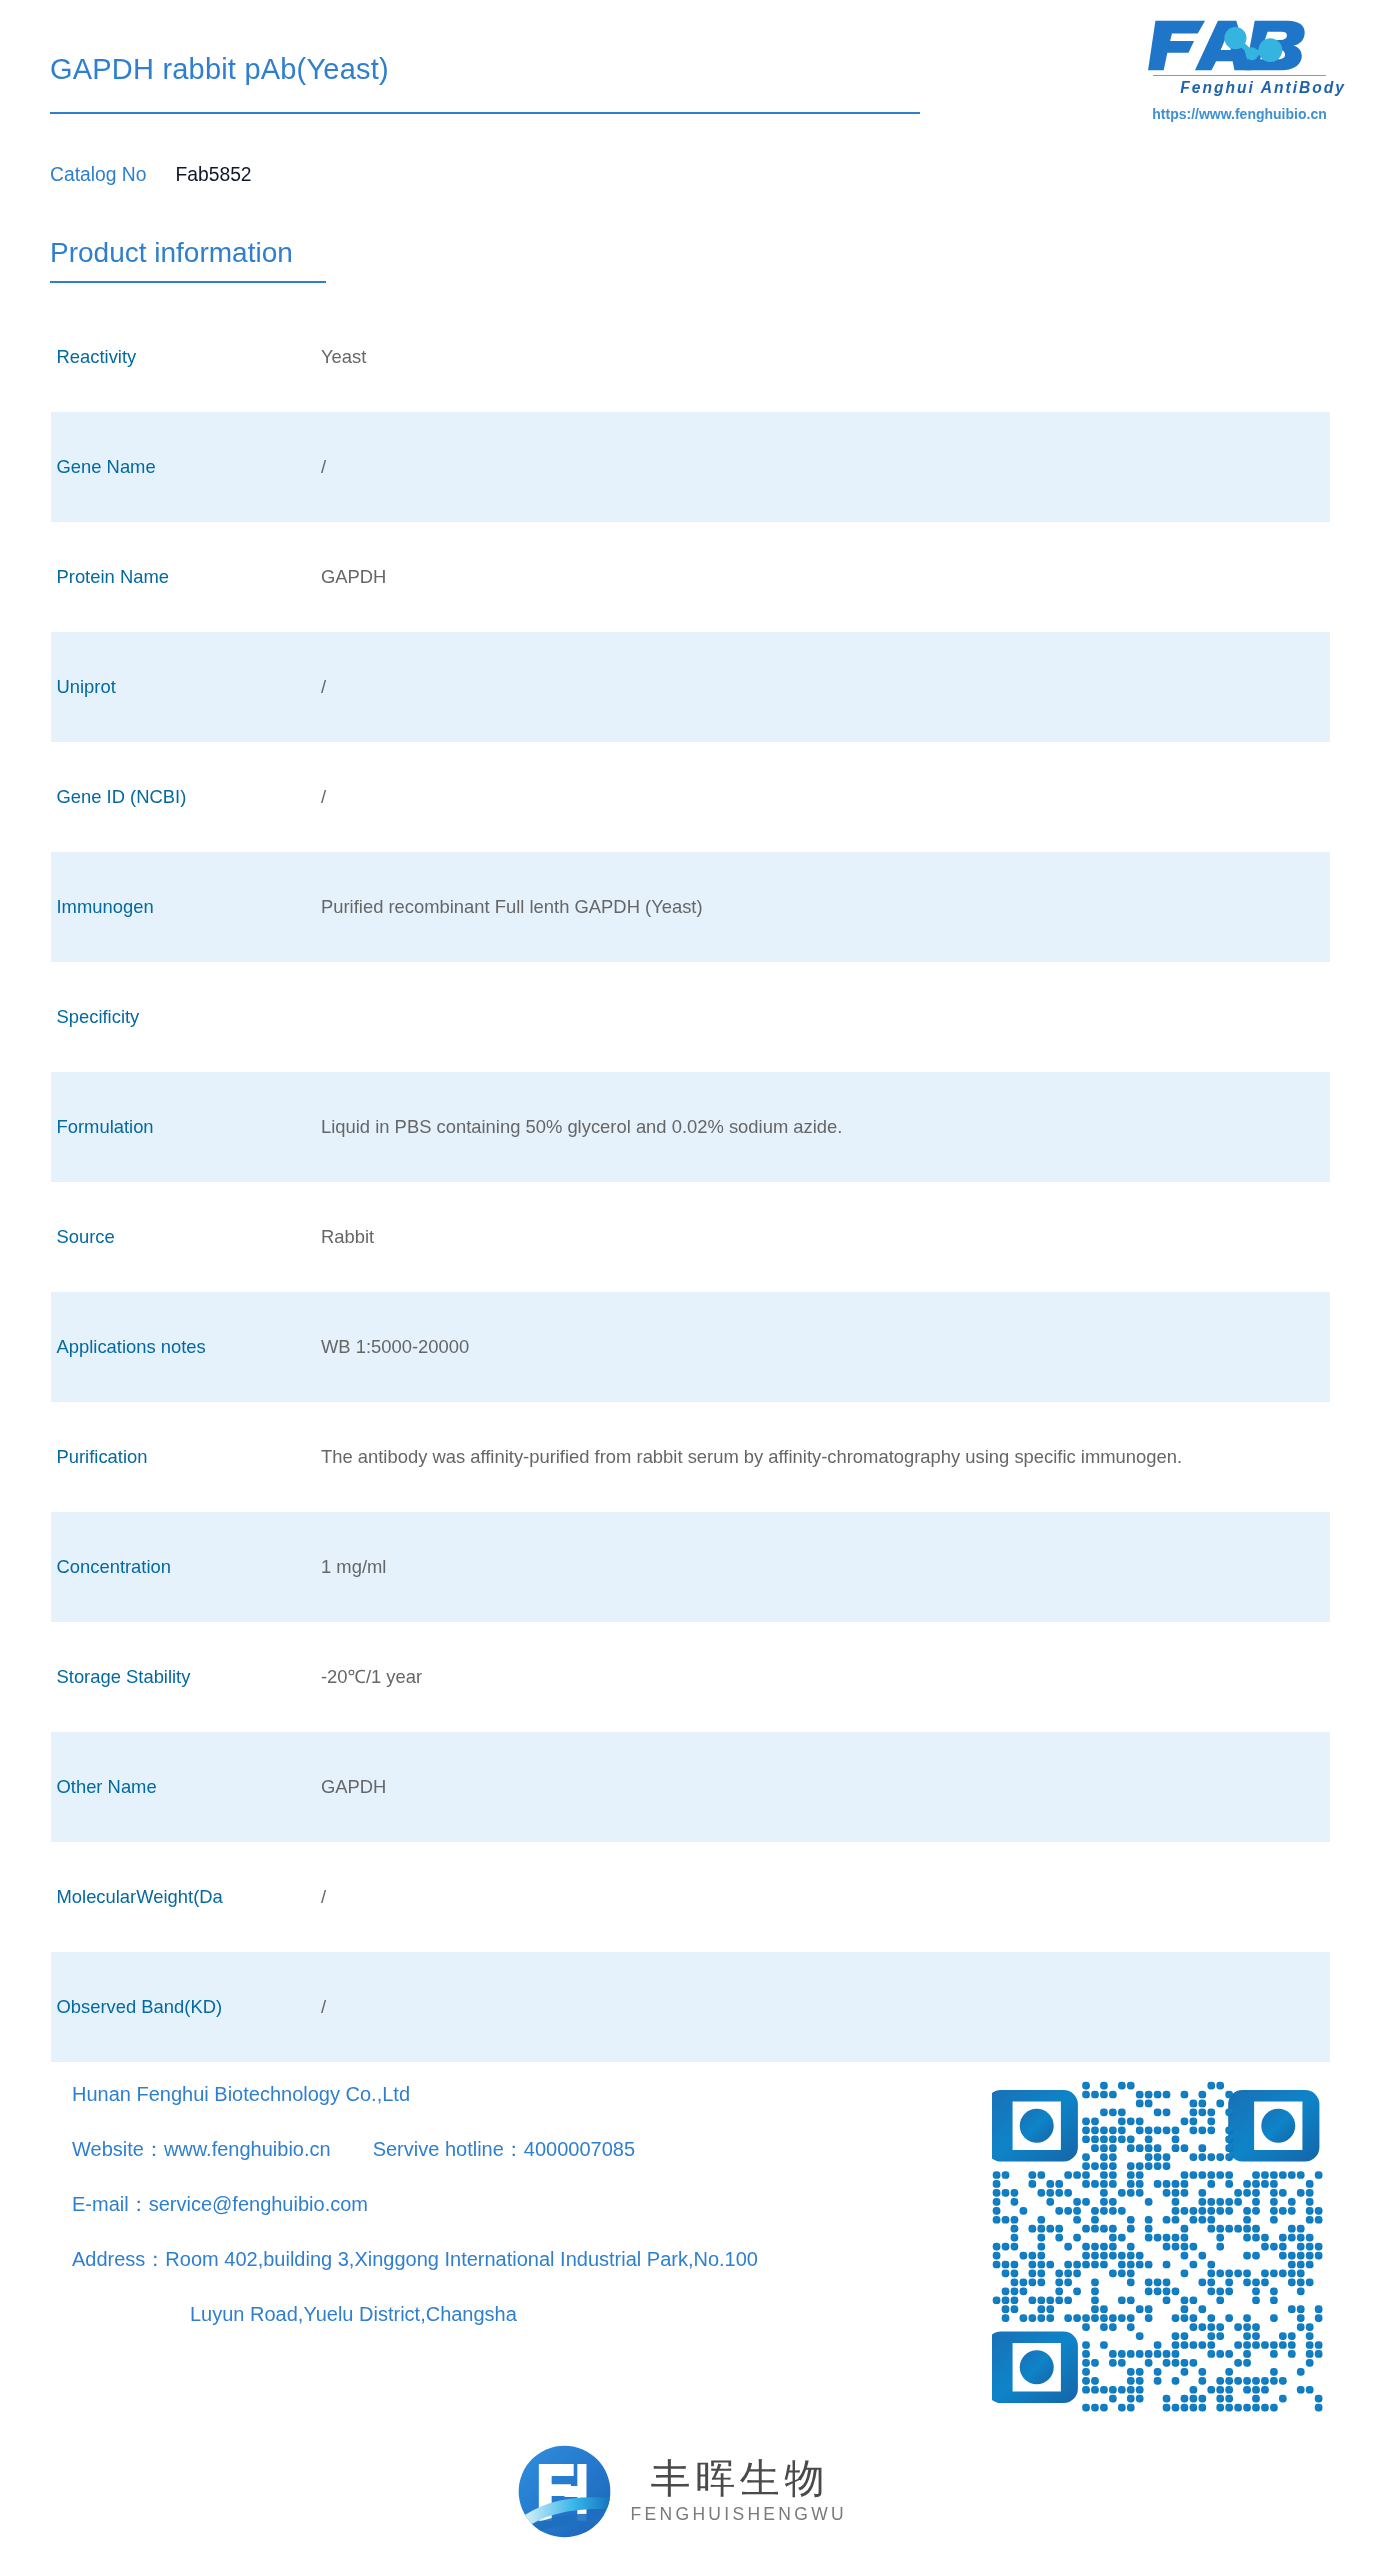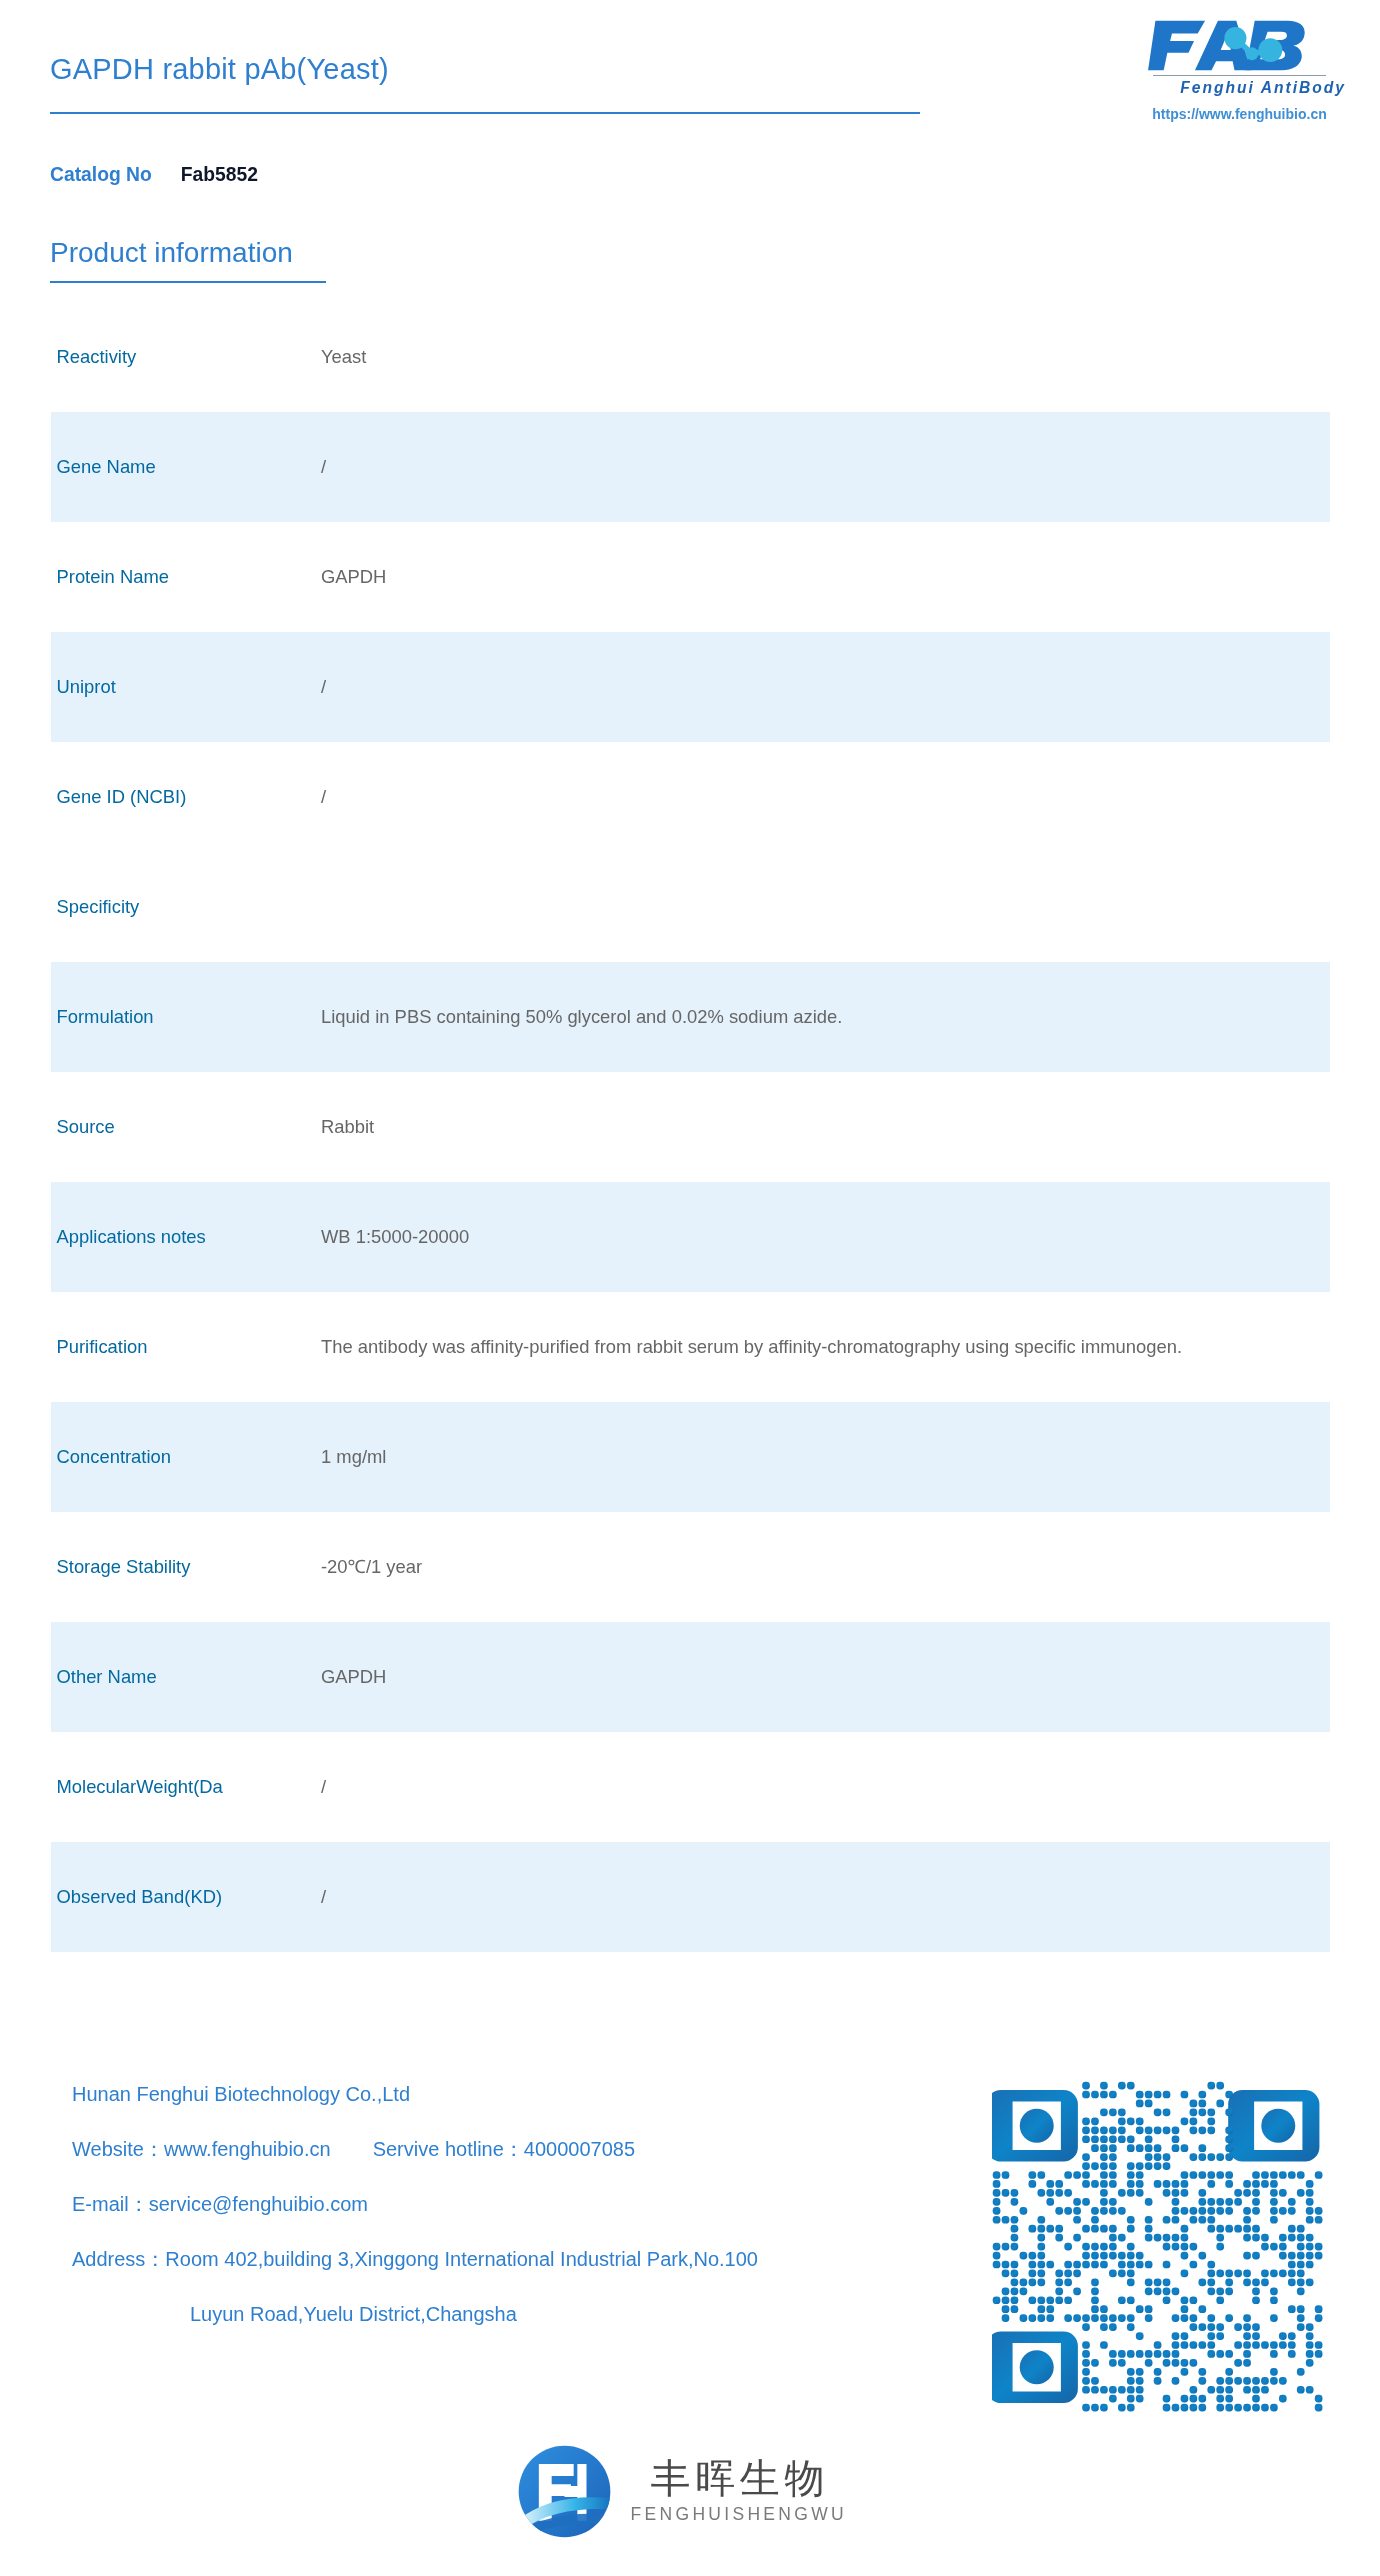--- a/index.html
+++ b/index.html
@@ -34,21 +34,20 @@
     background: #2e7fd0;
   }
 
   .catalog-row {
     position: absolute;
     left: 50px;
     top: 164px;
     display: flex;
     align-items: center;
     white-space: nowrap;
-    font-weight: bold;
   }
   .catalog-label {
     font-size: 19.3px;
     color: #2e7fd0;
   }
   .catalog-value {
     font-size: 19.3px;
     color: #0f172a;
     margin-left: 29px;
   }
@@ -248,20 +247,24 @@
       <div class="row-label">Protein Name</div>
       <div class="row-value">GAPDH</div>
     </div>
     <div class="info-row shaded">
       <div class="row-label">Uniprot</div>
       <div class="row-value">/</div>
     </div>
     <div class="info-row">
       <div class="row-label">Gene ID (NCBI)</div>
       <div class="row-value">/</div>
+    </div>
+    <div class="info-row shaded">
+      <div class="row-label">Immunogen</div>
+      <div class="row-value">Purified recombinant Full lenth GAPDH (Yeast)</div>
     </div>
     <div class="info-row">
       <div class="row-label">Specificity</div>
     </div>
     <div class="info-row shaded">
       <div class="row-label">Formulation</div>
       <div class="row-value">Liquid in PBS containing 50% glycerol and 0.02% sodium azide.</div>
     </div>
     <div class="info-row">
       <div class="row-label">Source</div>

